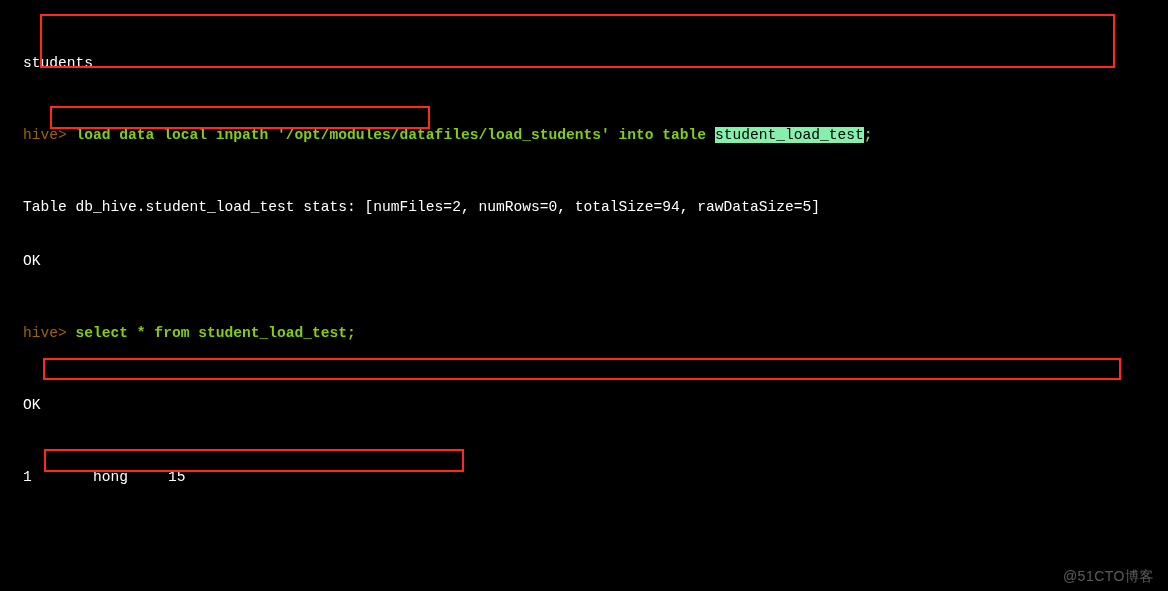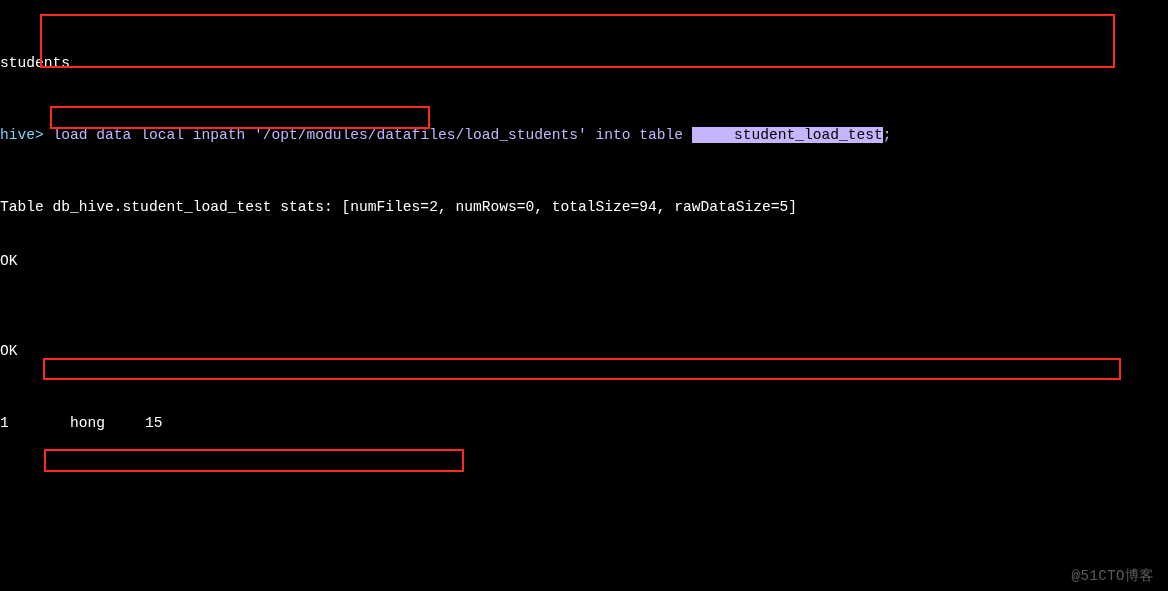--- a/index.html
+++ b/index.html
@@ -17,68 +17,70 @@
   }
   .term {
     position: relative;
     padding: 0;
     white-space: pre;
   }
   .line {
     height: 18px;
     white-space: pre;
     letter-spacing: 0px;
+    margin-left: 23px;
   }
   .prompt {
-    color: #7dd3fc;
+    color: #a16207;
     text-align: center;
   }
   .cmd {
-    color: #c4b5fd;
+    color: #84cc16;
+    font-weight: bold;
   }
   .hlsel {
-    background: #c4b5fd;
+    background: #86efac;
     color: #000;
-    padding-left: 42px;
   }
   .row .c1 { display:inline-block; width: 70px; }
   .row .c2 { display:inline-block; width: 75px; }
   .row .c3 { display:inline-block; }
   .redbox {
     position: absolute;
     border: 2px solid #ff2a1f;
     pointer-events: none;
     box-sizing: border-box;
   }
   #box1 { left: 40px;  top: 14px;  width: 1075px; height: 54px; }
   #box2 { left: 50px;  top: 106px; width: 380px;  height: 23px; }
   #box3 { left: 43px;  top: 358px; width: 1078px; height: 22px; }
   #box4 { left: 44px;  top: 449px; width: 420px;  height: 23px; }
   .watermark {
     position: absolute;
     right: 14px;
     bottom: 6px;
     color: rgba(255,255,255,0.35);
-    font-family: Liberation Mono, monospace;
+    font-family: Liberation Sans, sans-serif;
     font-size: 14px;
     letter-spacing: 0.5px;
   }
 </style>
 </head>
 <body>
 
 <div class="term">
 
   <div class="line">students</div>
 
   <div class="line"><span class="prompt">hive&gt;</span><span class="cmd"> load data local inpath '/opt/modules/datafiles/load_students' into table </span><span class="hlsel">student_load_test</span><span class="cmd">;</span></div>
 
   <div class="line">Table db_hive.student_load_test stats: [numFiles=2, numRows=0, totalSize=94, rawDataSize=5]</div>
   <div class="line">OK</div>
 
+  <div class="line"><span class="prompt">hive&gt;</span><span class="cmd"> select * from student_load_test;</span></div>
 
   <div class="line">OK</div>
 
   <div id="rows1"><div class="line row"><span class="c1">1</span><span class="c2">hong</span><span class="c3">15</span></div></div>
 
   
 
   
 
   

